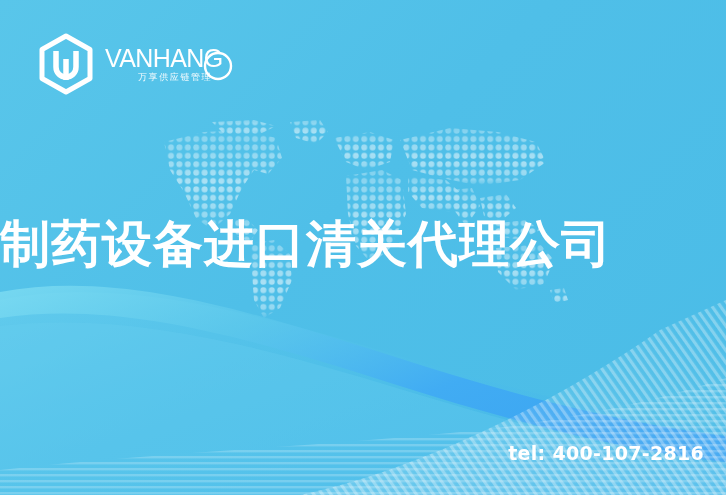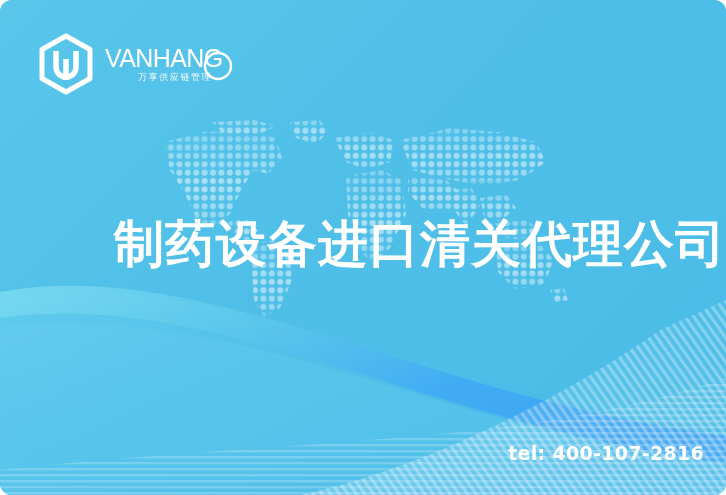--- a/index.html
+++ b/index.html
@@ -11,21 +11,20 @@
   body {
     font-family: "Liberation Sans", sans-serif;
   }
 
   #banner {
     position: relative;
     width: 726px;
     height: 495px;
     overflow: hidden;
     background: #51c1e8;
-    border-radius: 12px;
   }
 
   
   .layer {
     position: absolute;
     inset: 0;
     pointer-events: none;
   }
 
   #bg-base {
@@ -74,21 +73,21 @@
   #logo-wordmark svg {
     display: block;
   }
 
   
   #headline {
     position: absolute;
     left: 0;
     right: 0;
     top: 213px;
-    text-align: right;
+    text-align: left;
     color: #ffffff;
     font-size: 50px;
     line-height: 62px;
     font-weight: bold;
     letter-spacing: 1px;
     white-space: nowrap;
     font-family: Liberation Sans, sans-serif;
   }
 
   

